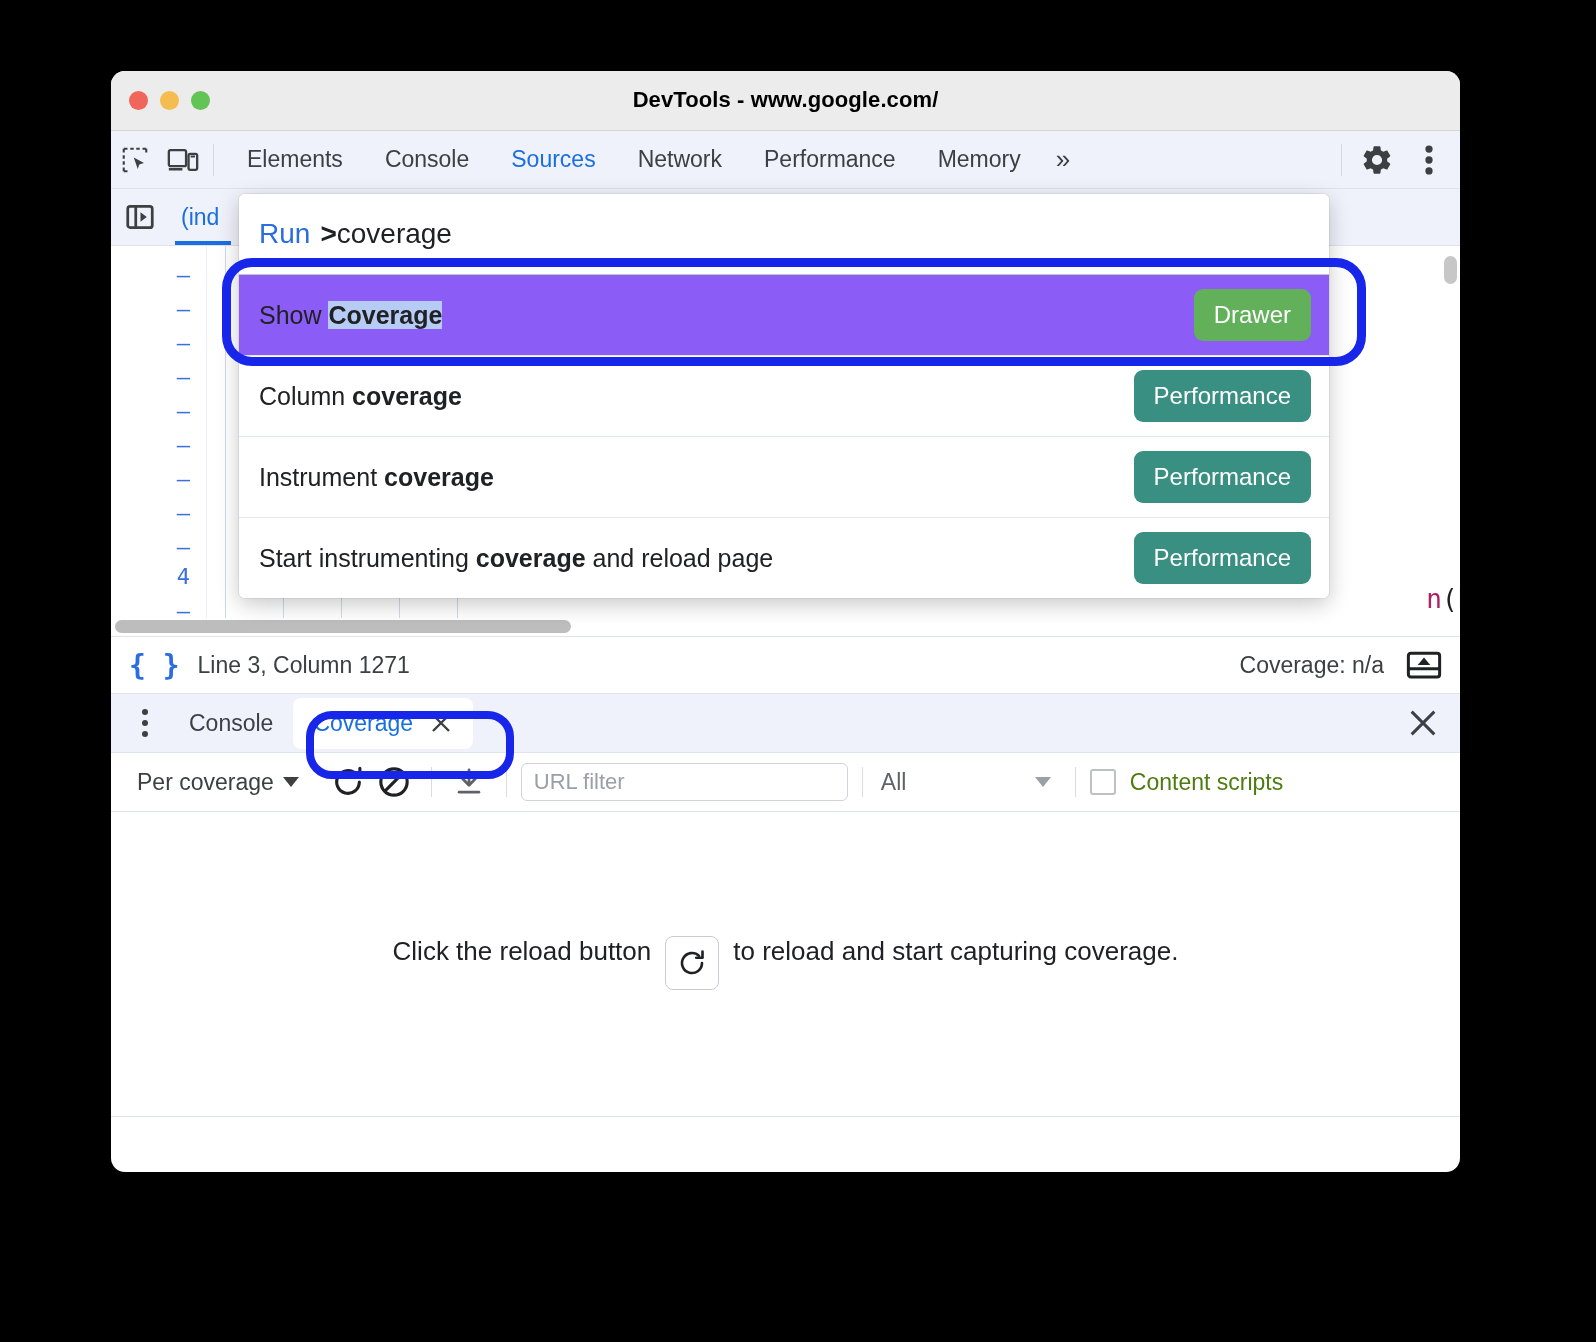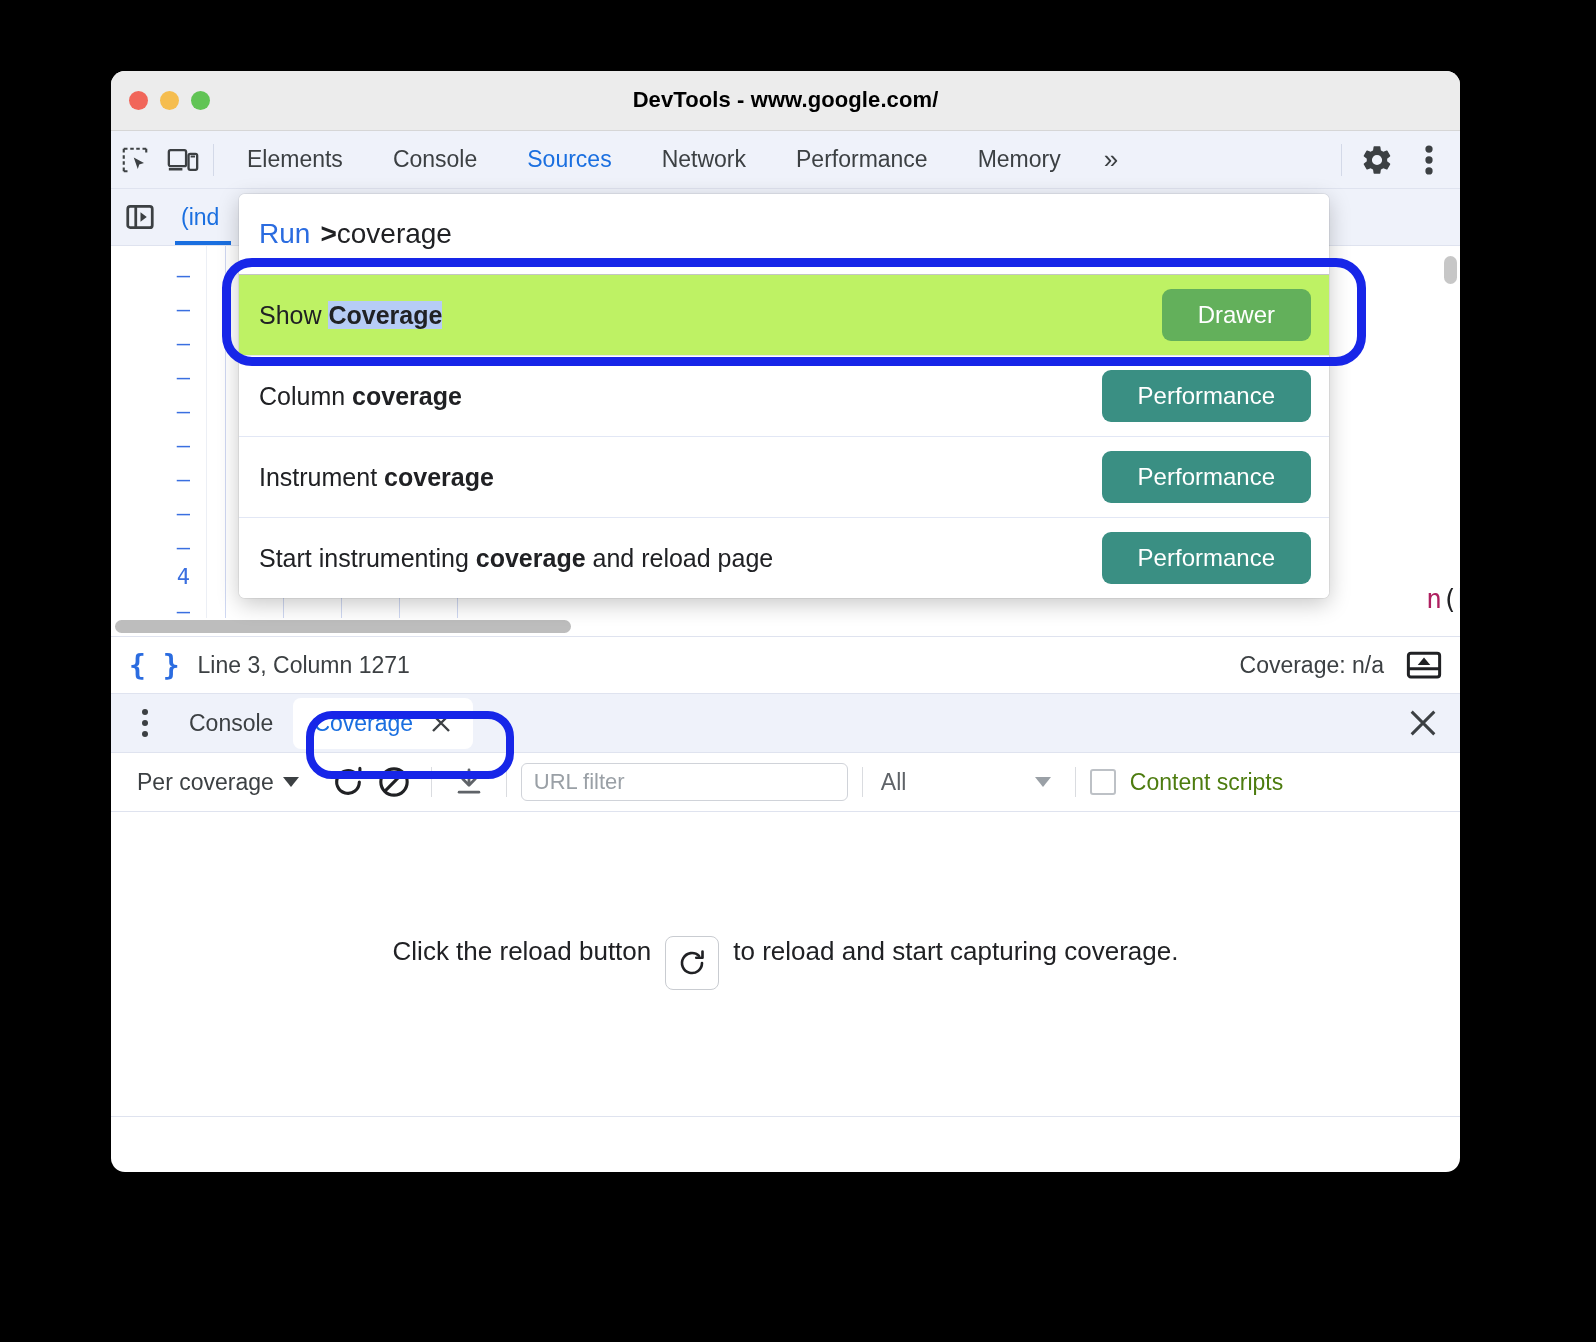--- a/index.html
+++ b/index.html
@@ -73,21 +73,21 @@
     width: 48px; height: 44px;
     display: flex; align-items: center; justify-content: center;
     color: #3c4043;
   }
   .tab-divider {
     width: 1px; height: 32px; background: #d3d9e8; margin: 0 6px;
   }
   .tabs {
     display: flex;
     align-items: center;
-    gap: 8px;
+    gap: 0px;
     padding-left: 6px;
   }
   .tab {
     font-size: 23px;
     color: #3c4043;
     padding: 10px 21px;
     white-space: nowrap;
   }
   .tab.active { color: #1a6fe0; }
   .tab.more { font-size: 26px; padding: 10px 14px; color: #3c4043; letter-spacing: -3px; }
@@ -357,33 +357,33 @@
   .prow {
     position: relative;
     height: 80px;
     display: flex;
     align-items: center;
     padding: 0 18px 0 20px;
     border-top: 1px solid #e2e7f5;
     background: #ffffff;
   }
   .prow:first-of-type { border-top: 1px solid #cfcfcf; }
-  .prow.selected { background: #bef264; border-top: 1px solid #c4c4c4; align-items: center; }
+  .prow.selected { background: #8b5cf6; border-top: 1px solid #c4c4c4; align-items: center; }
   .prow-label { font-size: 25px; color: #202124; }
   .prow-label b { font-weight: bold; }
   .prow-label .hl { background: #b6ccf5; }
   .badge {
     position: absolute;
     right: 18px;
     top: 50%;
     transform: translateY(-50%);
     border-radius: 9px;
     color: #ffffff;
     font-size: 24px;
-    padding: 12px 36px;
+    padding: 12px 20px;
     white-space: nowrap;
   }
 
   
   .ring {
     position: absolute;
     border: 9px solid #1726e8;
     border-radius: 30px;
     z-index: 40;
     pointer-events: none;

